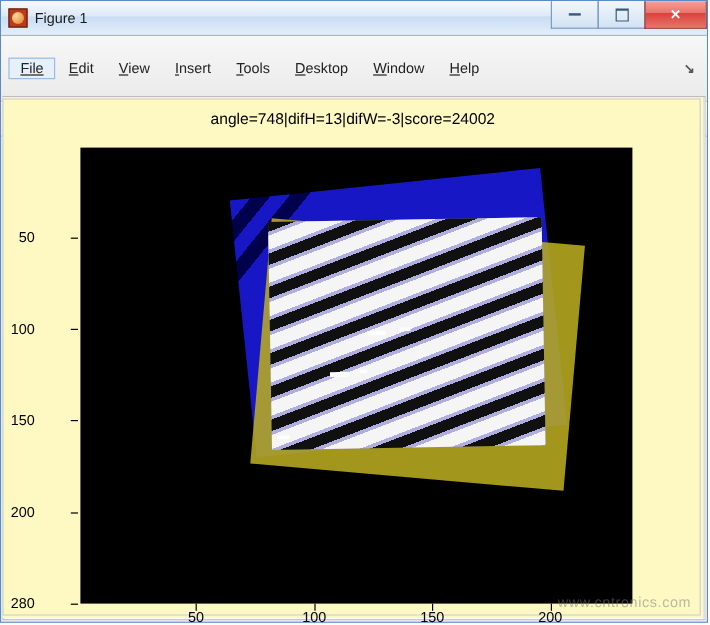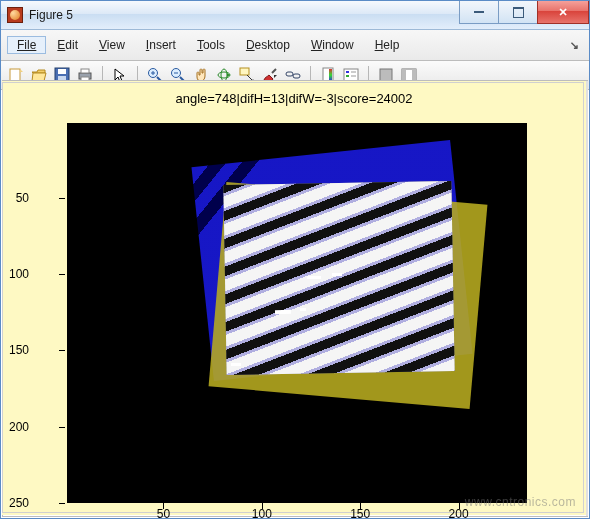--- a/index.html
+++ b/index.html
@@ -93,21 +93,21 @@
   }
 
   
   .menu-bar {
     height: 22px;
     background: linear-gradient(#f7f7f7,#eaeaea);
     border-bottom: 1px solid #bcbcbc;
     display:flex;
     justify-content:space-between;
     align-items:center;
-    padding:4px 6px;
+    padding:16px 6px;
   }
   .menu-items { display:flex; gap:1px; }
   .menu-items span {
     padding:2px 10px;
     color:#222;
     cursor:default;
   }
   .menu-items span.sel {
     border:1px solid #9bbce0;
     background:#e6f0fb;
@@ -239,21 +239,21 @@
     pointer-events:none;
   }
 </style>
 </head>
 <body>
 
 <div class="window">
 
   <div class="title-bar">
     <div class="app-icon"></div>
-    <div class="title-text">Figure 5</div>
+    <div class="title-text">Figure 1</div>
     <div class="win-buttons">
       <div class="win-btn min"></div>
       <div class="win-btn max"></div>
       <div class="win-btn close"></div>
     </div>
   </div>
 
   <div class="menu-bar">
     <div class="menu-items">
       <span class="sel"><u>File</u></span>
@@ -420,21 +420,21 @@
       <div id="xticks">
           <div class="xtick" style="left: 96.4257px;"></div>
           <div class="xtick" style="left: 194.819px;"></div>
           <div class="xtick" style="left: 293.213px;"></div>
           <div class="xtick" style="left: 391.606px;"></div>
         </div>
     <div class="ylabel" style="top: 74.7791px;">50</div>
         <div class="ylabel" style="top: 151.084px;">100</div>
         <div class="ylabel" style="top: 227.39px;">150</div>
         <div class="ylabel" style="top: 303.695px;">200</div>
-        <div class="ylabel" style="top: 380px;">250</div>
+        <div class="ylabel" style="top: 380px;">280</div>
         <div class="xlabel" style="left: 96.4257px;">50</div>
         <div class="xlabel" style="left: 194.819px;">100</div>
         <div class="xlabel" style="left: 293.213px;">150</div>
         <div class="xlabel" style="left: 391.606px;">200</div>
       </div>
 
     <div class="watermark">www.cntronics.com</div>
   </div>
 
   <div class="right-scroll-gutter"></div>

